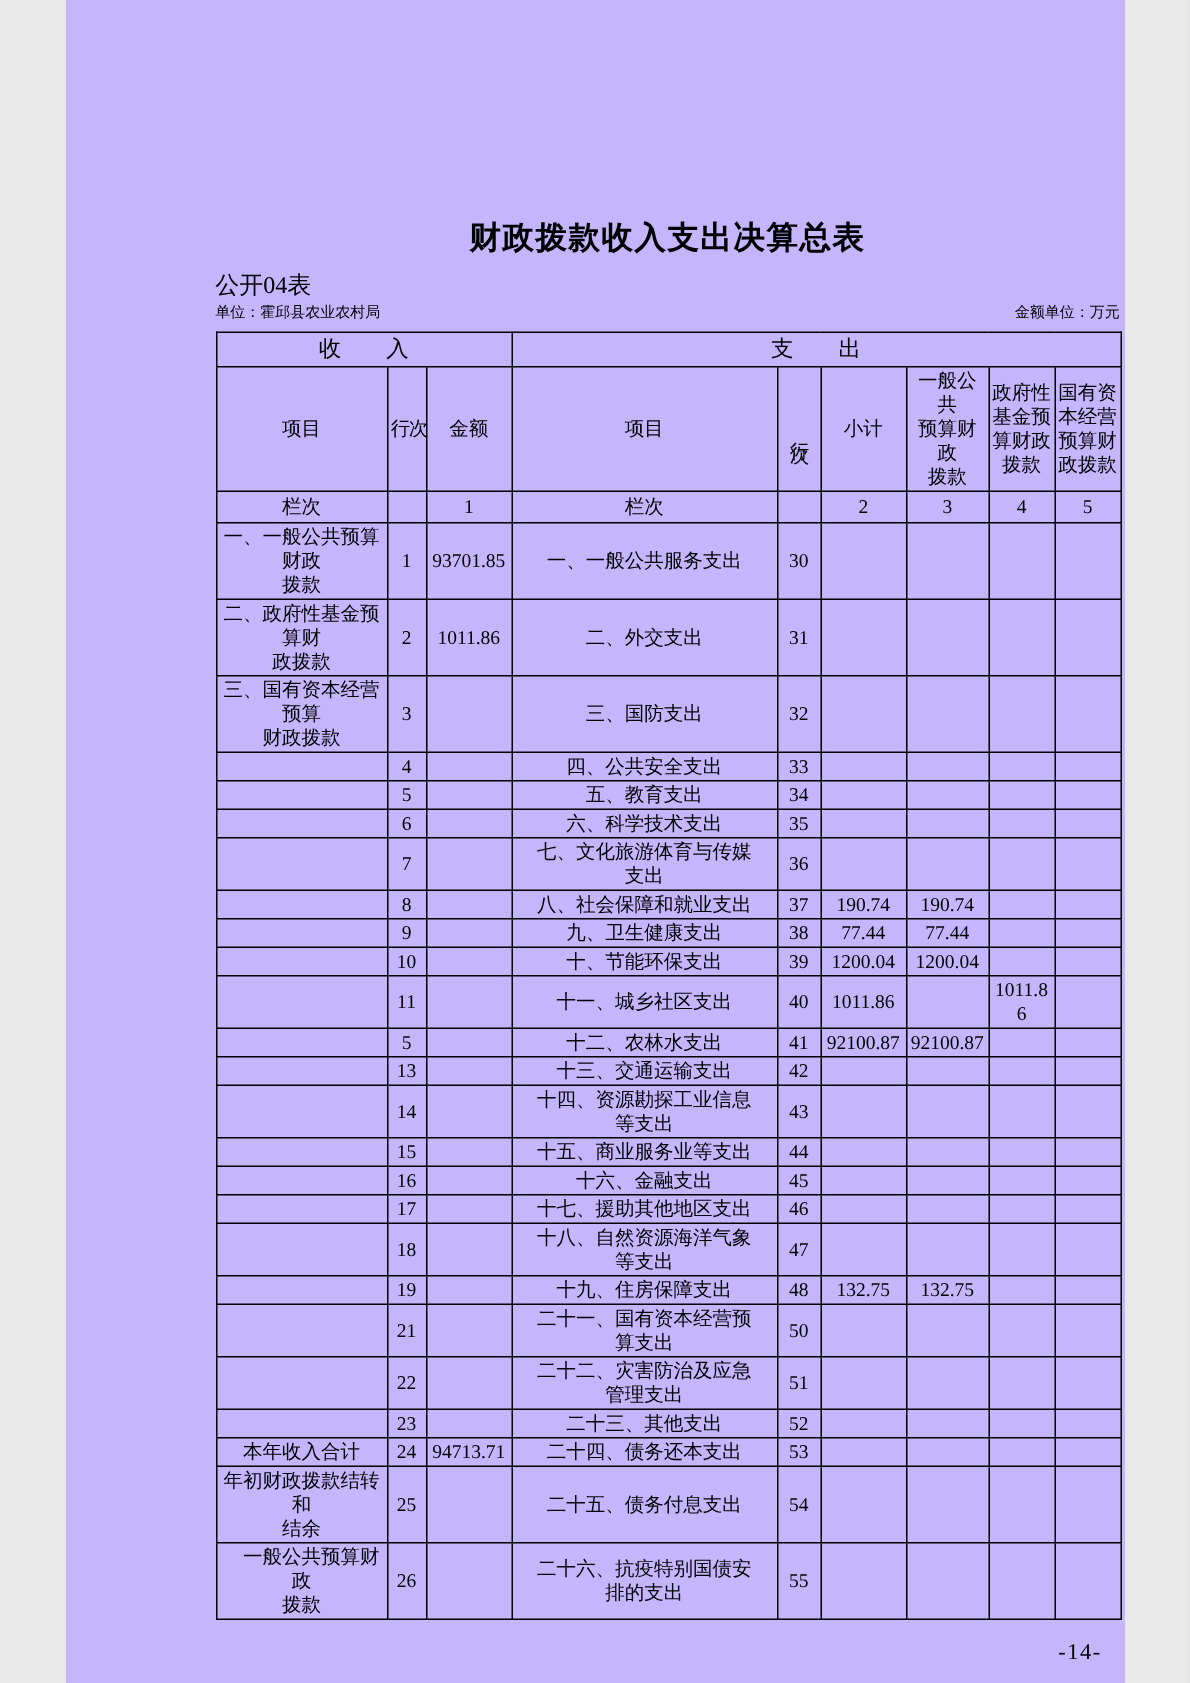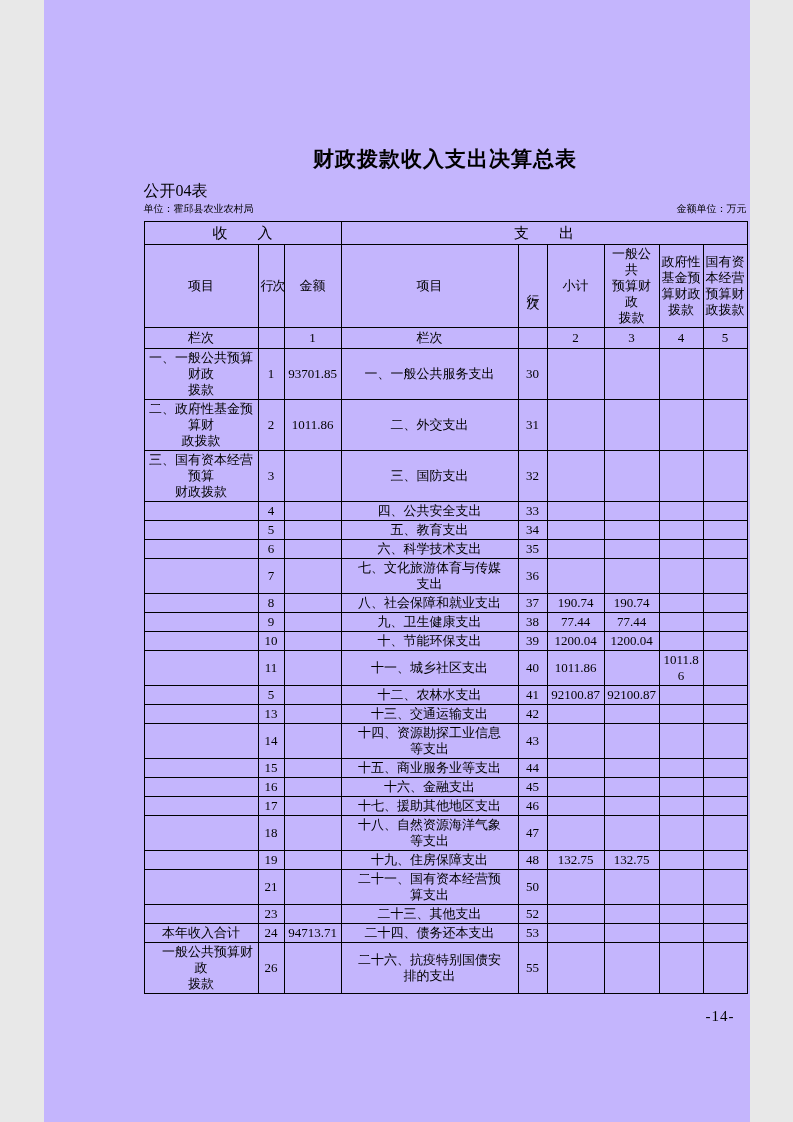--- a/index.html
+++ b/index.html
@@ -321,35 +321,59 @@
             <td class="item pre">二十一、国有资本经营预
 算支出</td>
             <td class="ctr">50</td>
             <td class="num"></td>
             <td class="num"></td>
             <td class="num brk"></td>
             <td class="num"></td>
           </tr>
           <tr>
             <td class="item pre"></td>
+            <td class="ctr">22</td>
+            <td class="num"></td>
+            <td class="item pre">二十二、灾害防治及应急
+管理支出</td>
+            <td class="ctr">51</td>
+            <td class="num"></td>
+            <td class="num"></td>
+            <td class="num brk"></td>
+            <td class="num"></td>
+          </tr>
+          <tr>
+            <td class="item pre"></td>
             <td class="ctr">23</td>
             <td class="num"></td>
             <td class="item pre">二十三、其他支出</td>
             <td class="ctr">52</td>
             <td class="num"></td>
             <td class="num"></td>
             <td class="num brk"></td>
             <td class="num"></td>
           </tr>
           <tr>
             <td class="total-lbl pre">本年收入合计</td>
             <td class="ctr">24</td>
             <td class="num">94713.71</td>
             <td class="item pre">二十四、债务还本支出</td>
             <td class="ctr">53</td>
+            <td class="num"></td>
+            <td class="num"></td>
+            <td class="num brk"></td>
+            <td class="num"></td>
+          </tr>
+          <tr>
+            <td class="item pre">年初财政拨款结转和
+结余</td>
+            <td class="ctr">25</td>
+            <td class="num"></td>
+            <td class="item pre">二十五、债务付息支出</td>
+            <td class="ctr">54</td>
             <td class="num"></td>
             <td class="num"></td>
             <td class="num brk"></td>
             <td class="num"></td>
           </tr>
           <tr>
             <td class="item pre indent">一般公共预算财政
 拨款</td>
             <td class="ctr">26</td>
             <td class="num"></td>

